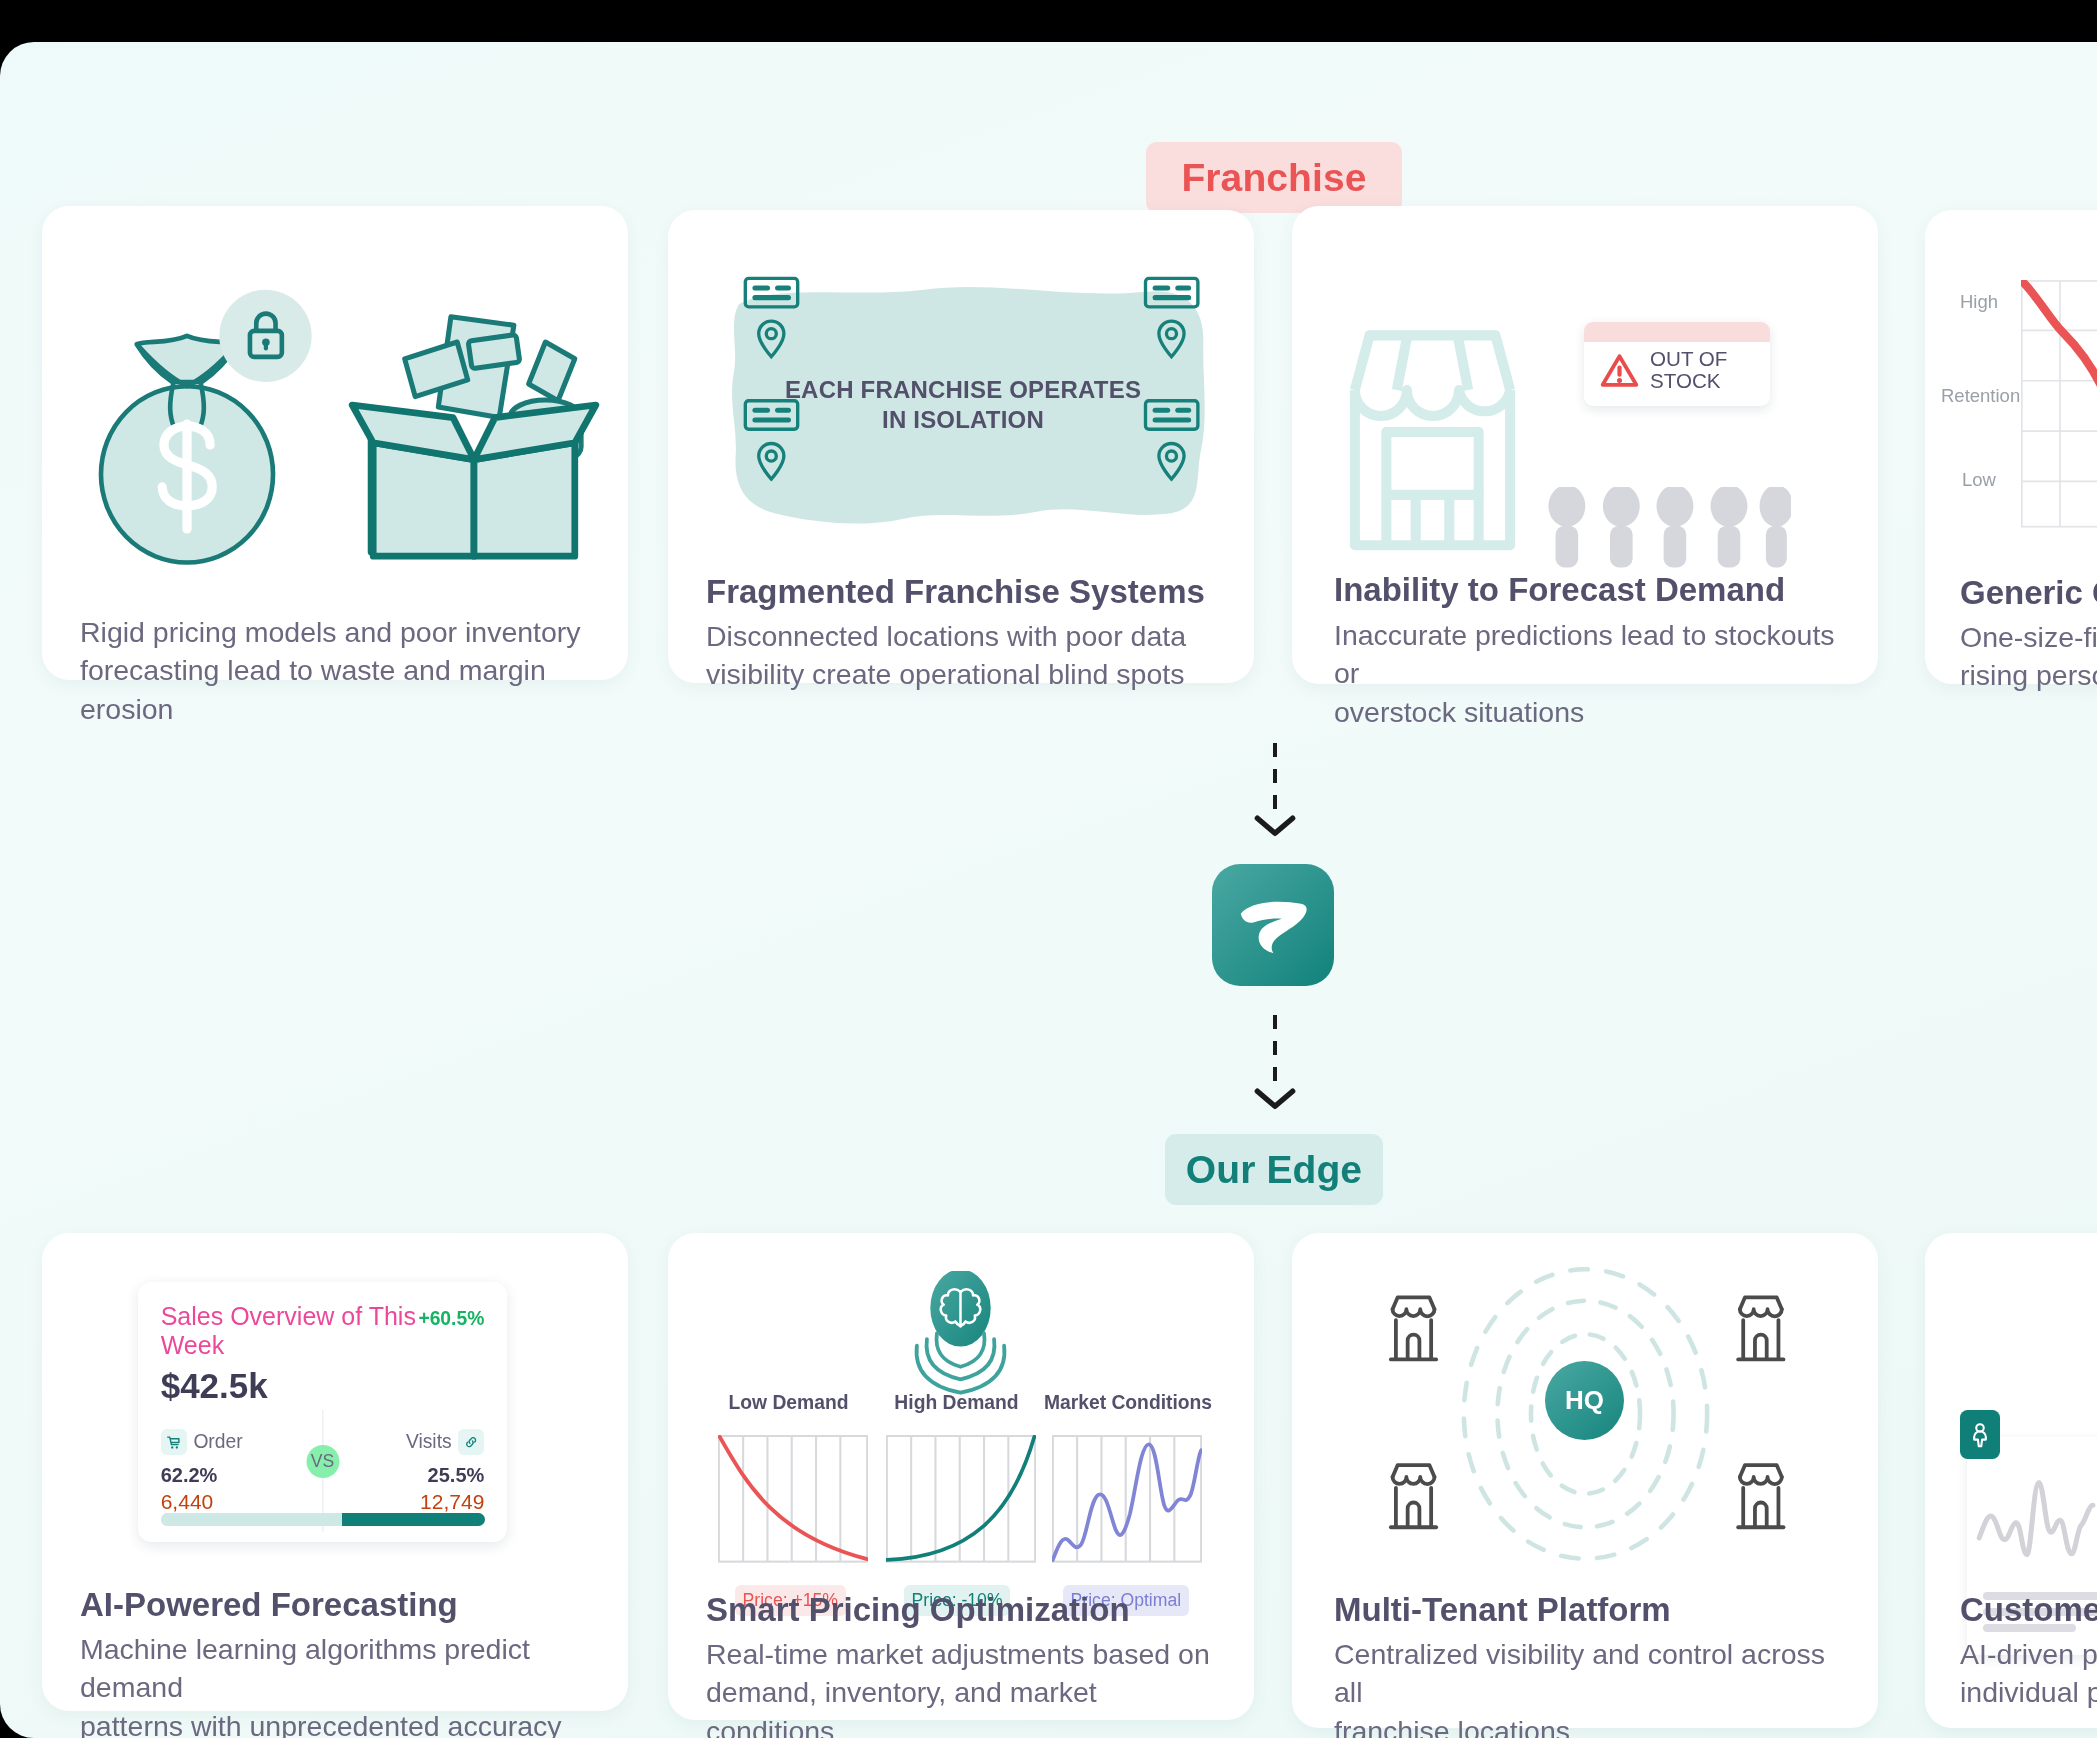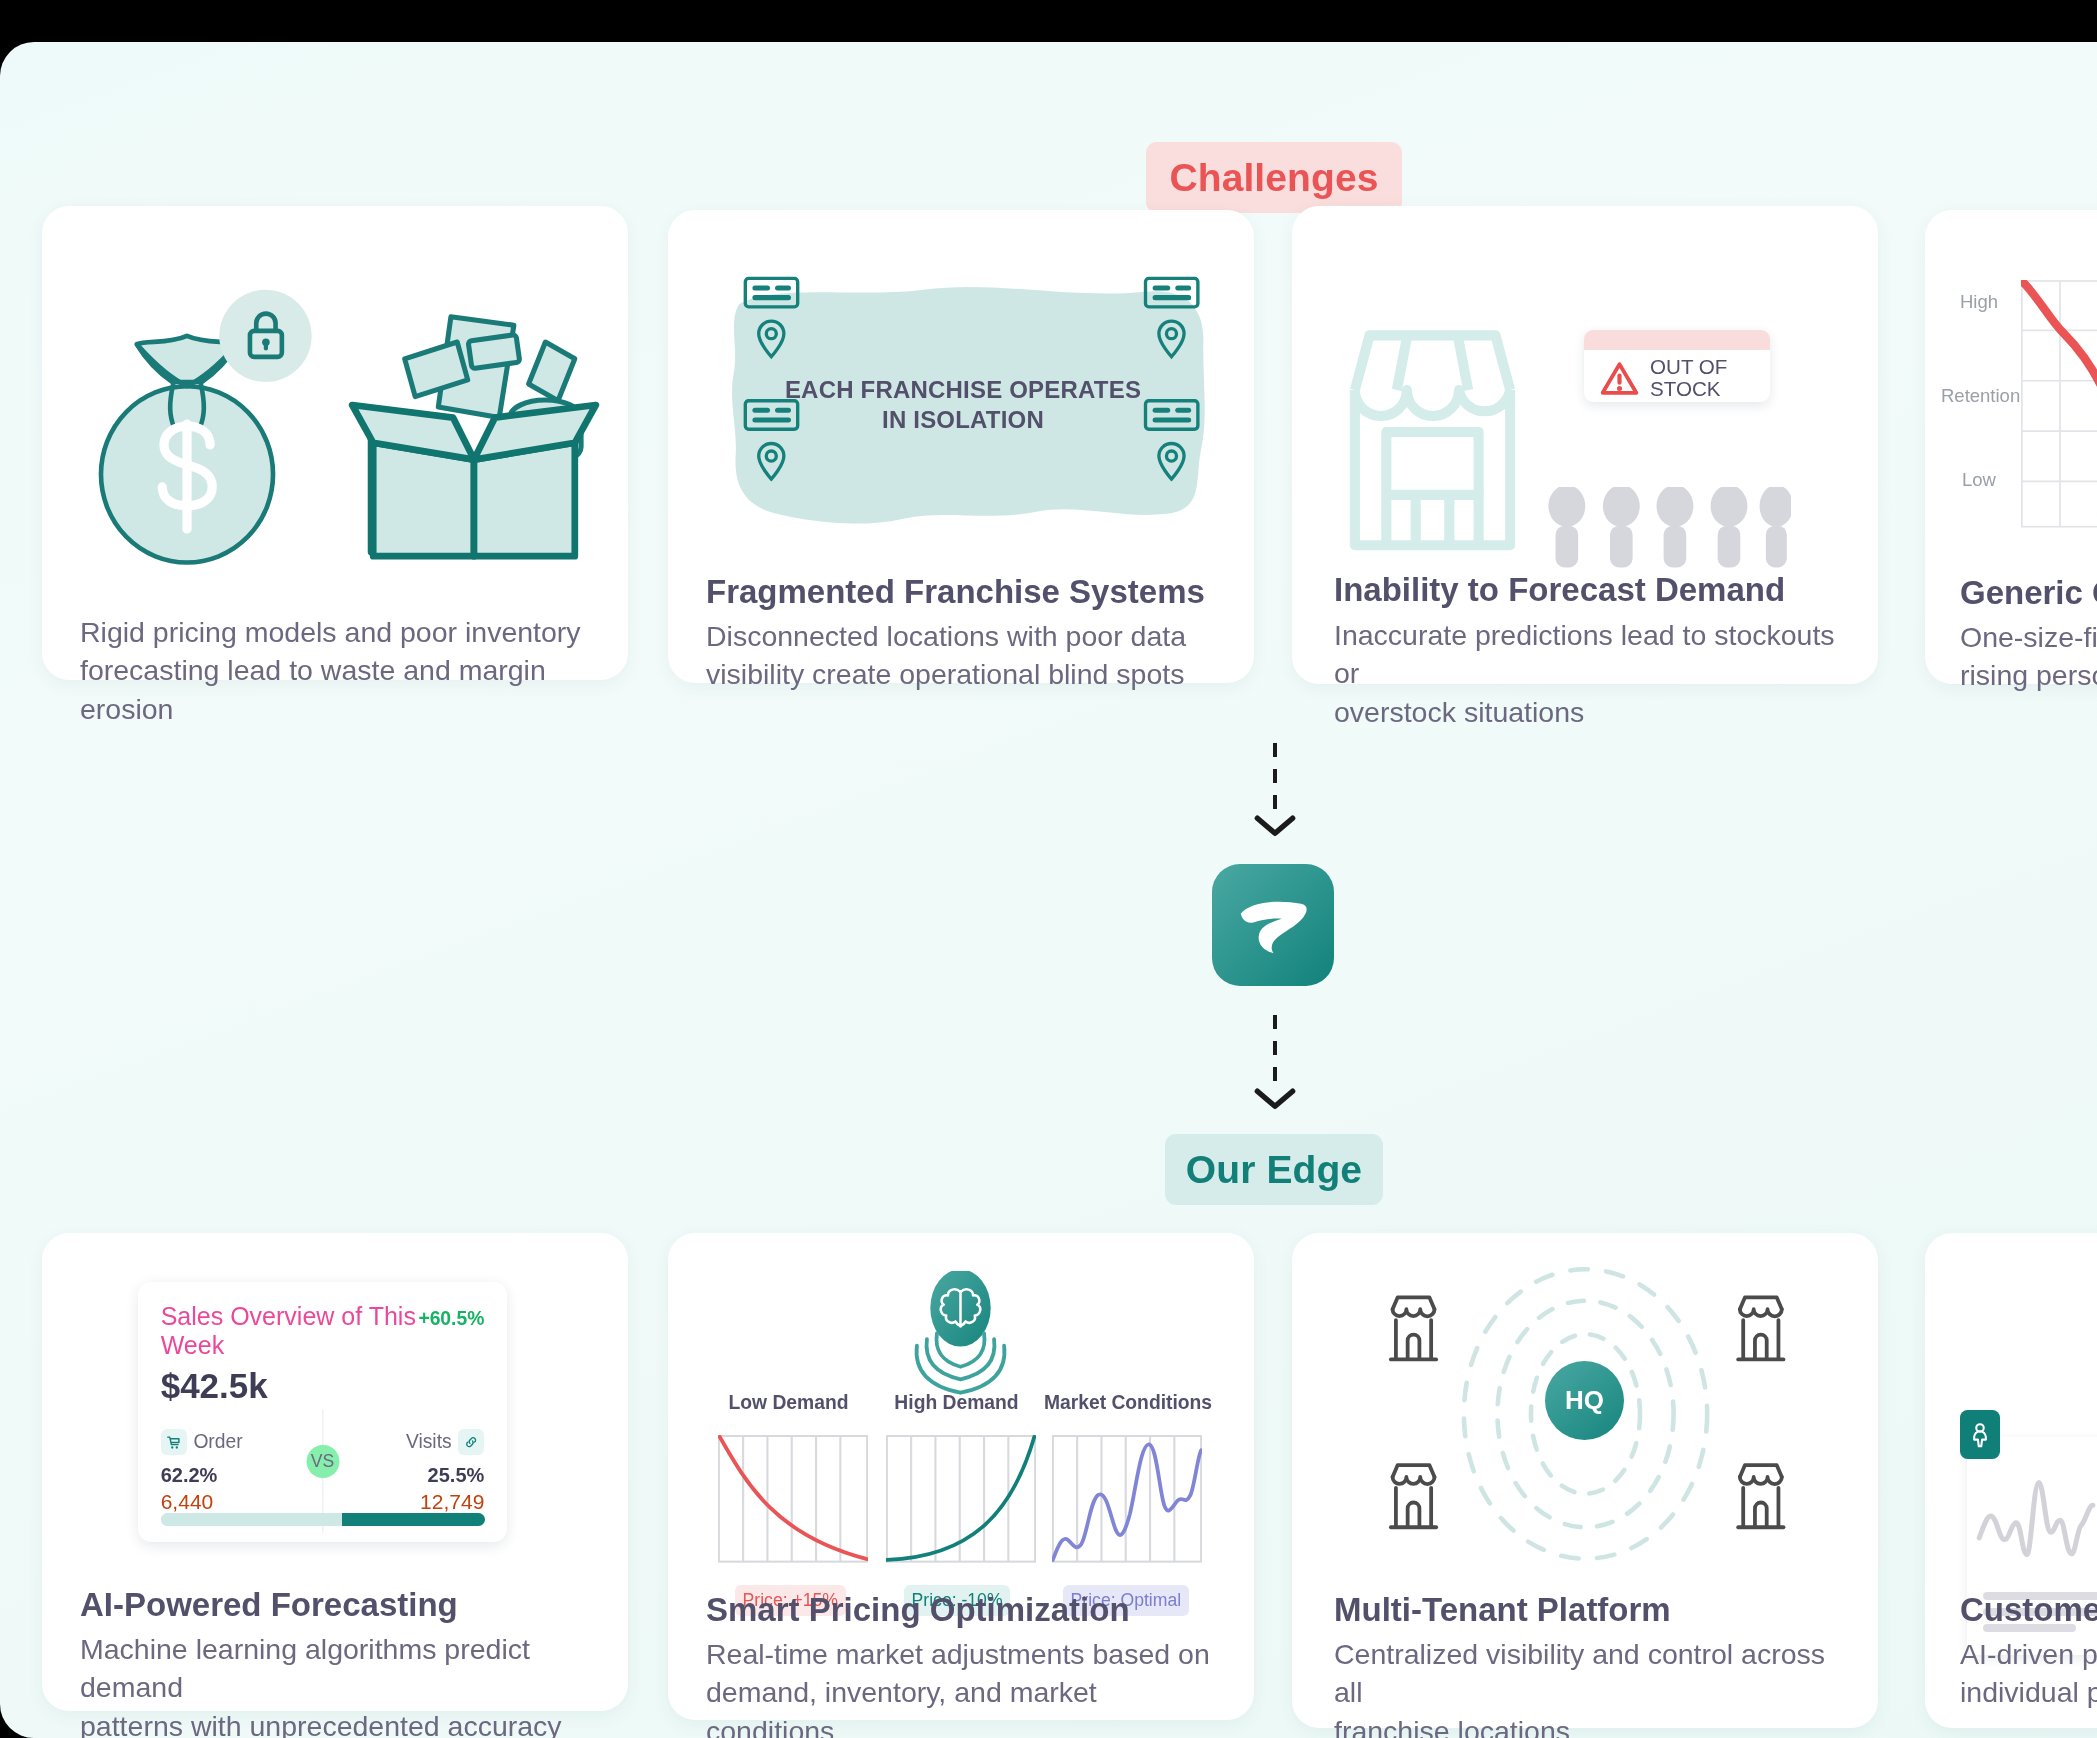--- a/index.html
+++ b/index.html
@@ -105,21 +105,21 @@
     position: absolute;
     left: 774px; top: 333px; width: 378px;
     text-align: center;
     color: #53506b; font-weight: 700; font-size: 24px;
     line-height: 1.25; letter-spacing: 0.2px;
   }
 
   
   #oos {
     position: absolute;
-    left: 1584px; top: 288px; width: 186px; height: 72px;
+    left: 1584px; top: 280px; width: 186px; height: 84px;
     background: #ffffff; border-radius: 9.2px;
     box-shadow: 0 3.4px 11px rgba(20,40,60,0.10);
     overflow: hidden;
   }
   #oos-bar { height: 20px; background: #f9dcdc; }
   #oos-body { display: flex; align-items: center; gap: 11px; padding: 5.9px 0 0 16px; }
   #oos-text {
     color: #53506b; font-size: 20.6px; line-height: 1.08; font-weight: 400;
   }
 
@@ -189,21 +189,21 @@
   }
   .ic-line { position: absolute; height: 8.4px; border-radius: 4.2px; background: #dcdce2; }
 </style>
 </head>
 <body>
 
 <div id="stage">
 <div id="board">
 
   <div class="chip" id="chip-challenges">
-    <span>Challenges</span>
+    <span>Franchise</span>
   </div>
   <div class="chip" id="chip-edge">
     <span>Our Edge</span>
   </div>
 
   <div class="card" id="c1"></div>
 
   <svg class="illus" style="left:80px; top:235px;" width="235" height="294" viewBox="0 0 560 700">
     <ellipse cx="255" cy="470" rx="205" ry="210" fill="#cfe8e5" stroke="#1a7a77" stroke-width="11"></ellipse>
     <path d="M135 160 C160 150 210 160 255 140 C300 160 350 150 375 160 C350 200 320 230 290 250 L220 250 C190 230 160 200 135 160 Z" fill="#cfe8e5" stroke="#1a7a77" stroke-width="11" stroke-linejoin="round"></path>

